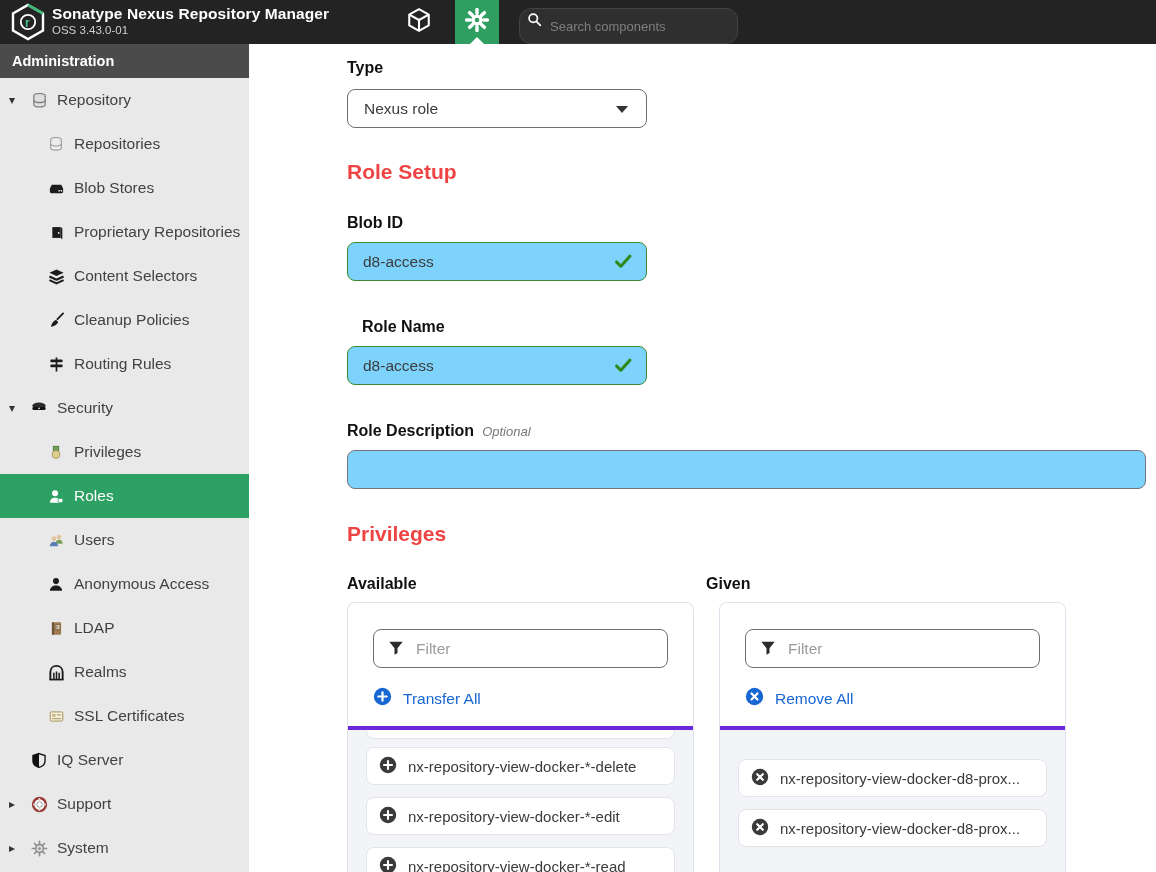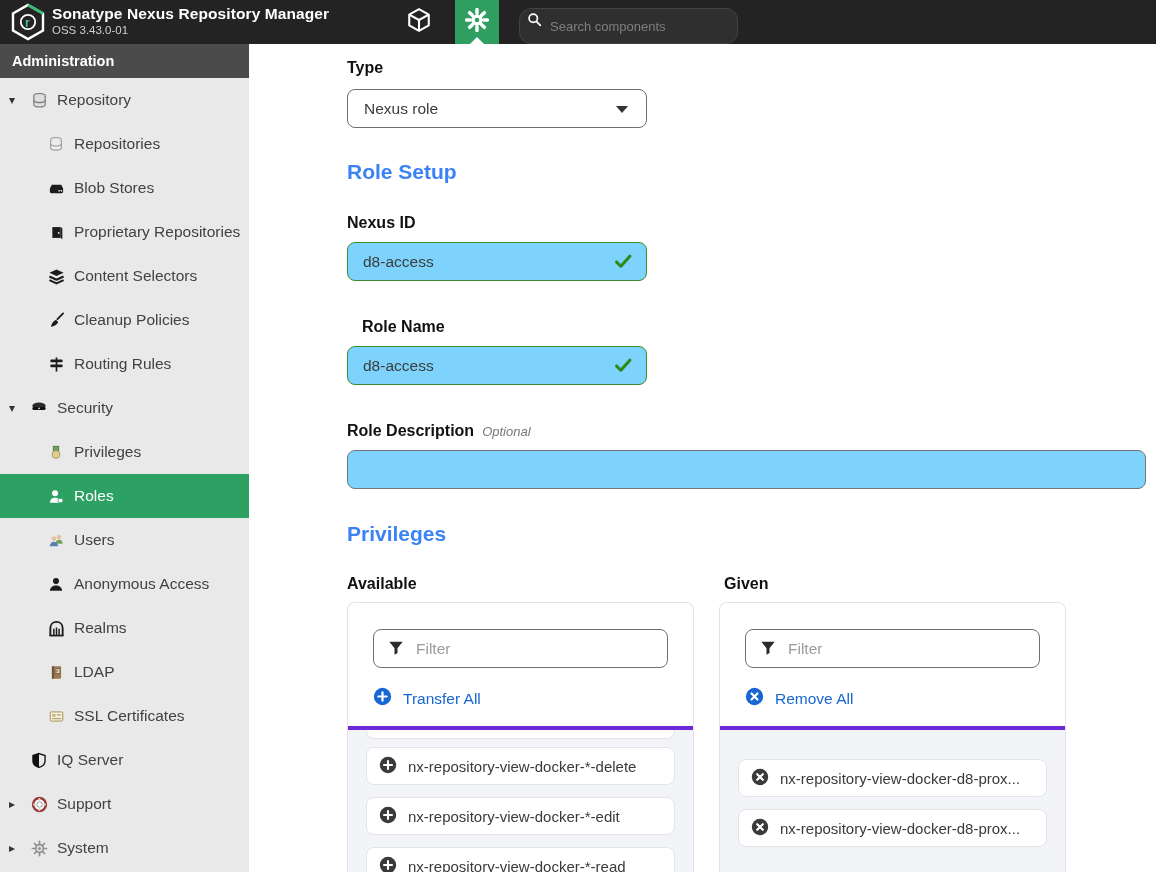--- a/index.html
+++ b/index.html
@@ -32,21 +32,21 @@
   .srow .arrow { width:20px; font-size:12px; color:#333; text-align:left; }
   .srow .sic { width:20px; height:18px; margin-right:8px; display:inline-flex; align-items:center; justify-content:center; }
   .lvl0 { padding-left:9px; }
   .lvl1 { padding-left:46px; }
   .noarrow { padding-left:29px; }
   .srow.selected { background:#2da063; color:#fff; }
 
   
   .main { position:absolute; left:300px; top:44px; width:856px; height:828px; background:#fff; }
   .flabel { position:absolute; font-size:16px; font-weight:bold; color:#111; }
-  .heading { position:absolute; font-size:21px; font-weight:bold; color:#3b82f6; }
+  .heading { position:absolute; font-size:21px; font-weight:bold; color:#ef4444; }
   .optional { font-size:13px; font-style:italic; font-weight:normal; color:#777; margin-left:8px; }
   .selectbox { position:absolute; left:47px; top:45px; width:300px; height:39px; border:1px solid #6f6f73;
     border-radius:8px; display:flex; align-items:center; padding:0 16px; font-size:15.5px; color:#3c3c3c; cursor:pointer; background:#fff; }
   .caret { position:absolute; right:18px; top:16px; width:0; height:0;
     border-left:6px solid transparent; border-right:6px solid transparent; border-top:7px solid #333; }
   .tinput { position:absolute; height:39px; border-radius:8px; }
   .tinput input { width:100%; height:100%; border-radius:8px; font-size:15.5px; color:#3c3c3c;
     padding:0 40px 0 15px; outline:none; font-family:inherit; background:#7dd3fc; }
   .valid input { border:1px solid #3c8d2f; }
   .plain input { border:1px solid #757579; padding:0 15px; }
@@ -249,43 +249,43 @@
         <svg width="16" height="17" viewBox="0 0 18 18">
             <circle cx="9" cy="5.2" r="3.4" fill="#1c1c1c"></circle>
             <path d="M2.2 16c0-3.8 3-6 6.8-6s6.8 2.2 6.8 6z" fill="#1c1c1c"></path>
           </svg>
       </span>
       <span>Anonymous Access</span>
     </div>
 
     <div class="srow lvl1">
       <span class="sic">
-        <svg width="17" height="17" viewBox="0 0 18 18">
-            <path d="M2.5 16.5V8.5C2.5 4.6 5.4 2 9 2s6.5 2.6 6.5 6.5v8" fill="none" stroke="#1c1c1c" stroke-width="2"></path>
-            <path d="M6.2 16.5V9.2M9 16.5V8M11.8 16.5V9.2" stroke="#1c1c1c" stroke-width="1.6"></path>
-            <path d="M1.5 16.5h15" stroke="#1c1c1c" stroke-width="1.8"></path>
-          </svg>
-      </span>
-      <span>Realms</span>
-    </div>
-
-    <div class="srow lvl1">
-      <span class="sic">
         <svg width="15" height="17" viewBox="0 0 18 18">
             <rect x="3.5" y="1.5" width="11" height="15" rx="1.2" fill="#9b7a50"></rect>
             <rect x="3.5" y="1.5" width="2.4" height="15" fill="#6e5436"></rect>
             <rect x="7.3" y="4.5" width="5.8" height="5.5" fill="#efe5d2" stroke="#6e5436" stroke-width="0.9"></rect>
             <path d="M8.3 9v-2.8h1.6a1 1 0 0 1 0 2H8.3" fill="none" stroke="#6e5436" stroke-width="0.8"></path>
           </svg>
       </span>
       <span>LDAP</span>
     </div>
 
     <div class="srow lvl1">
       <span class="sic">
+        <svg width="17" height="17" viewBox="0 0 18 18">
+            <path d="M2.5 16.5V8.5C2.5 4.6 5.4 2 9 2s6.5 2.6 6.5 6.5v8" fill="none" stroke="#1c1c1c" stroke-width="2"></path>
+            <path d="M6.2 16.5V9.2M9 16.5V8M11.8 16.5V9.2" stroke="#1c1c1c" stroke-width="1.6"></path>
+            <path d="M1.5 16.5h15" stroke="#1c1c1c" stroke-width="1.8"></path>
+          </svg>
+      </span>
+      <span>Realms</span>
+    </div>
+
+    <div class="srow lvl1">
+      <span class="sic">
         <svg width="17" height="15" viewBox="0 0 18 18">
             <rect x="1.5" y="3.5" width="15" height="11" rx="1.4" fill="#f5eeda" stroke="#a8915c" stroke-width="1.2"></rect>
             <rect x="3.8" y="6" width="4.2" height="3.4" fill="#c9b887"></rect>
             <rect x="9.5" y="6.5" width="4.8" height="1.2" fill="#a8915c"></rect>
             <rect x="3.8" y="11" width="10.5" height="1.2" fill="#a8915c"></rect>
           </svg>
       </span>
       <span>SSL Certificates</span>
     </div>
 
@@ -329,21 +329,21 @@
   <div class="main">
 
     <div class="flabel" style="left:47px; top:15px;">Type</div>
     <div class="selectbox">
       <span>Nexus role</span>
       <span class="caret"></span>
     </div>
 
     <div class="heading" style="left:47px; top:116px;">Role Setup</div>
 
-    <div class="flabel" style="left:47px; top:170px;">Nexus ID</div>
+    <div class="flabel" style="left:47px; top:170px;">Blob ID</div>
     <div class="tinput valid" style="left:47px; top:198px; width:300px;">
       <input type="text" value="d8-access" style="">
       <span class="checkmark">
         <svg width="19" height="19" viewBox="0 0 18 18">
             <path d="M2.5 9.5l4 4 8.5-9.5" fill="none" stroke="#2f8a1d" stroke-width="3" stroke-linecap="round" stroke-linejoin="round"></path>
           </svg>
       </span>
     </div>
 
     <div class="flabel" style="left:47px; top:274px;margin-left:15px;">Role Name</div>
@@ -359,21 +359,21 @@
     <div class="flabel" style="left:47px; top:378px;">
       <span>Role Description</span><span class="optional">Optional</span>
     </div>
     <div class="tinput plain" style="left:47px; top:406px; width:799px;">
       <input type="text" value="" style="">
     </div>
 
     <div class="heading" style="left:47px; top:478px;">Privileges</div>
 
     <div class="flabel" style="left:47px; top:531px;">Available</div>
-    <div class="flabel" style="left:424px; top:531px;text-align:center;">Given</div>
+    <div class="flabel" style="left:406px; top:531px;text-align:center;">Given</div>
 
     <div class="card" style="left:47px;">
       <div class="card-header">
         <div class="filterbox">
           <span class="funnel">
             <svg width="16" height="16" viewBox="0 0 18 18">
                 <path d="M1.5 2h15l-5.8 7.2v5.3l-3.4 2V9.2z" fill="#2b2b2b"></path>
               </svg>
           </span>
           <input type="text" placeholder="Filter" style="">

